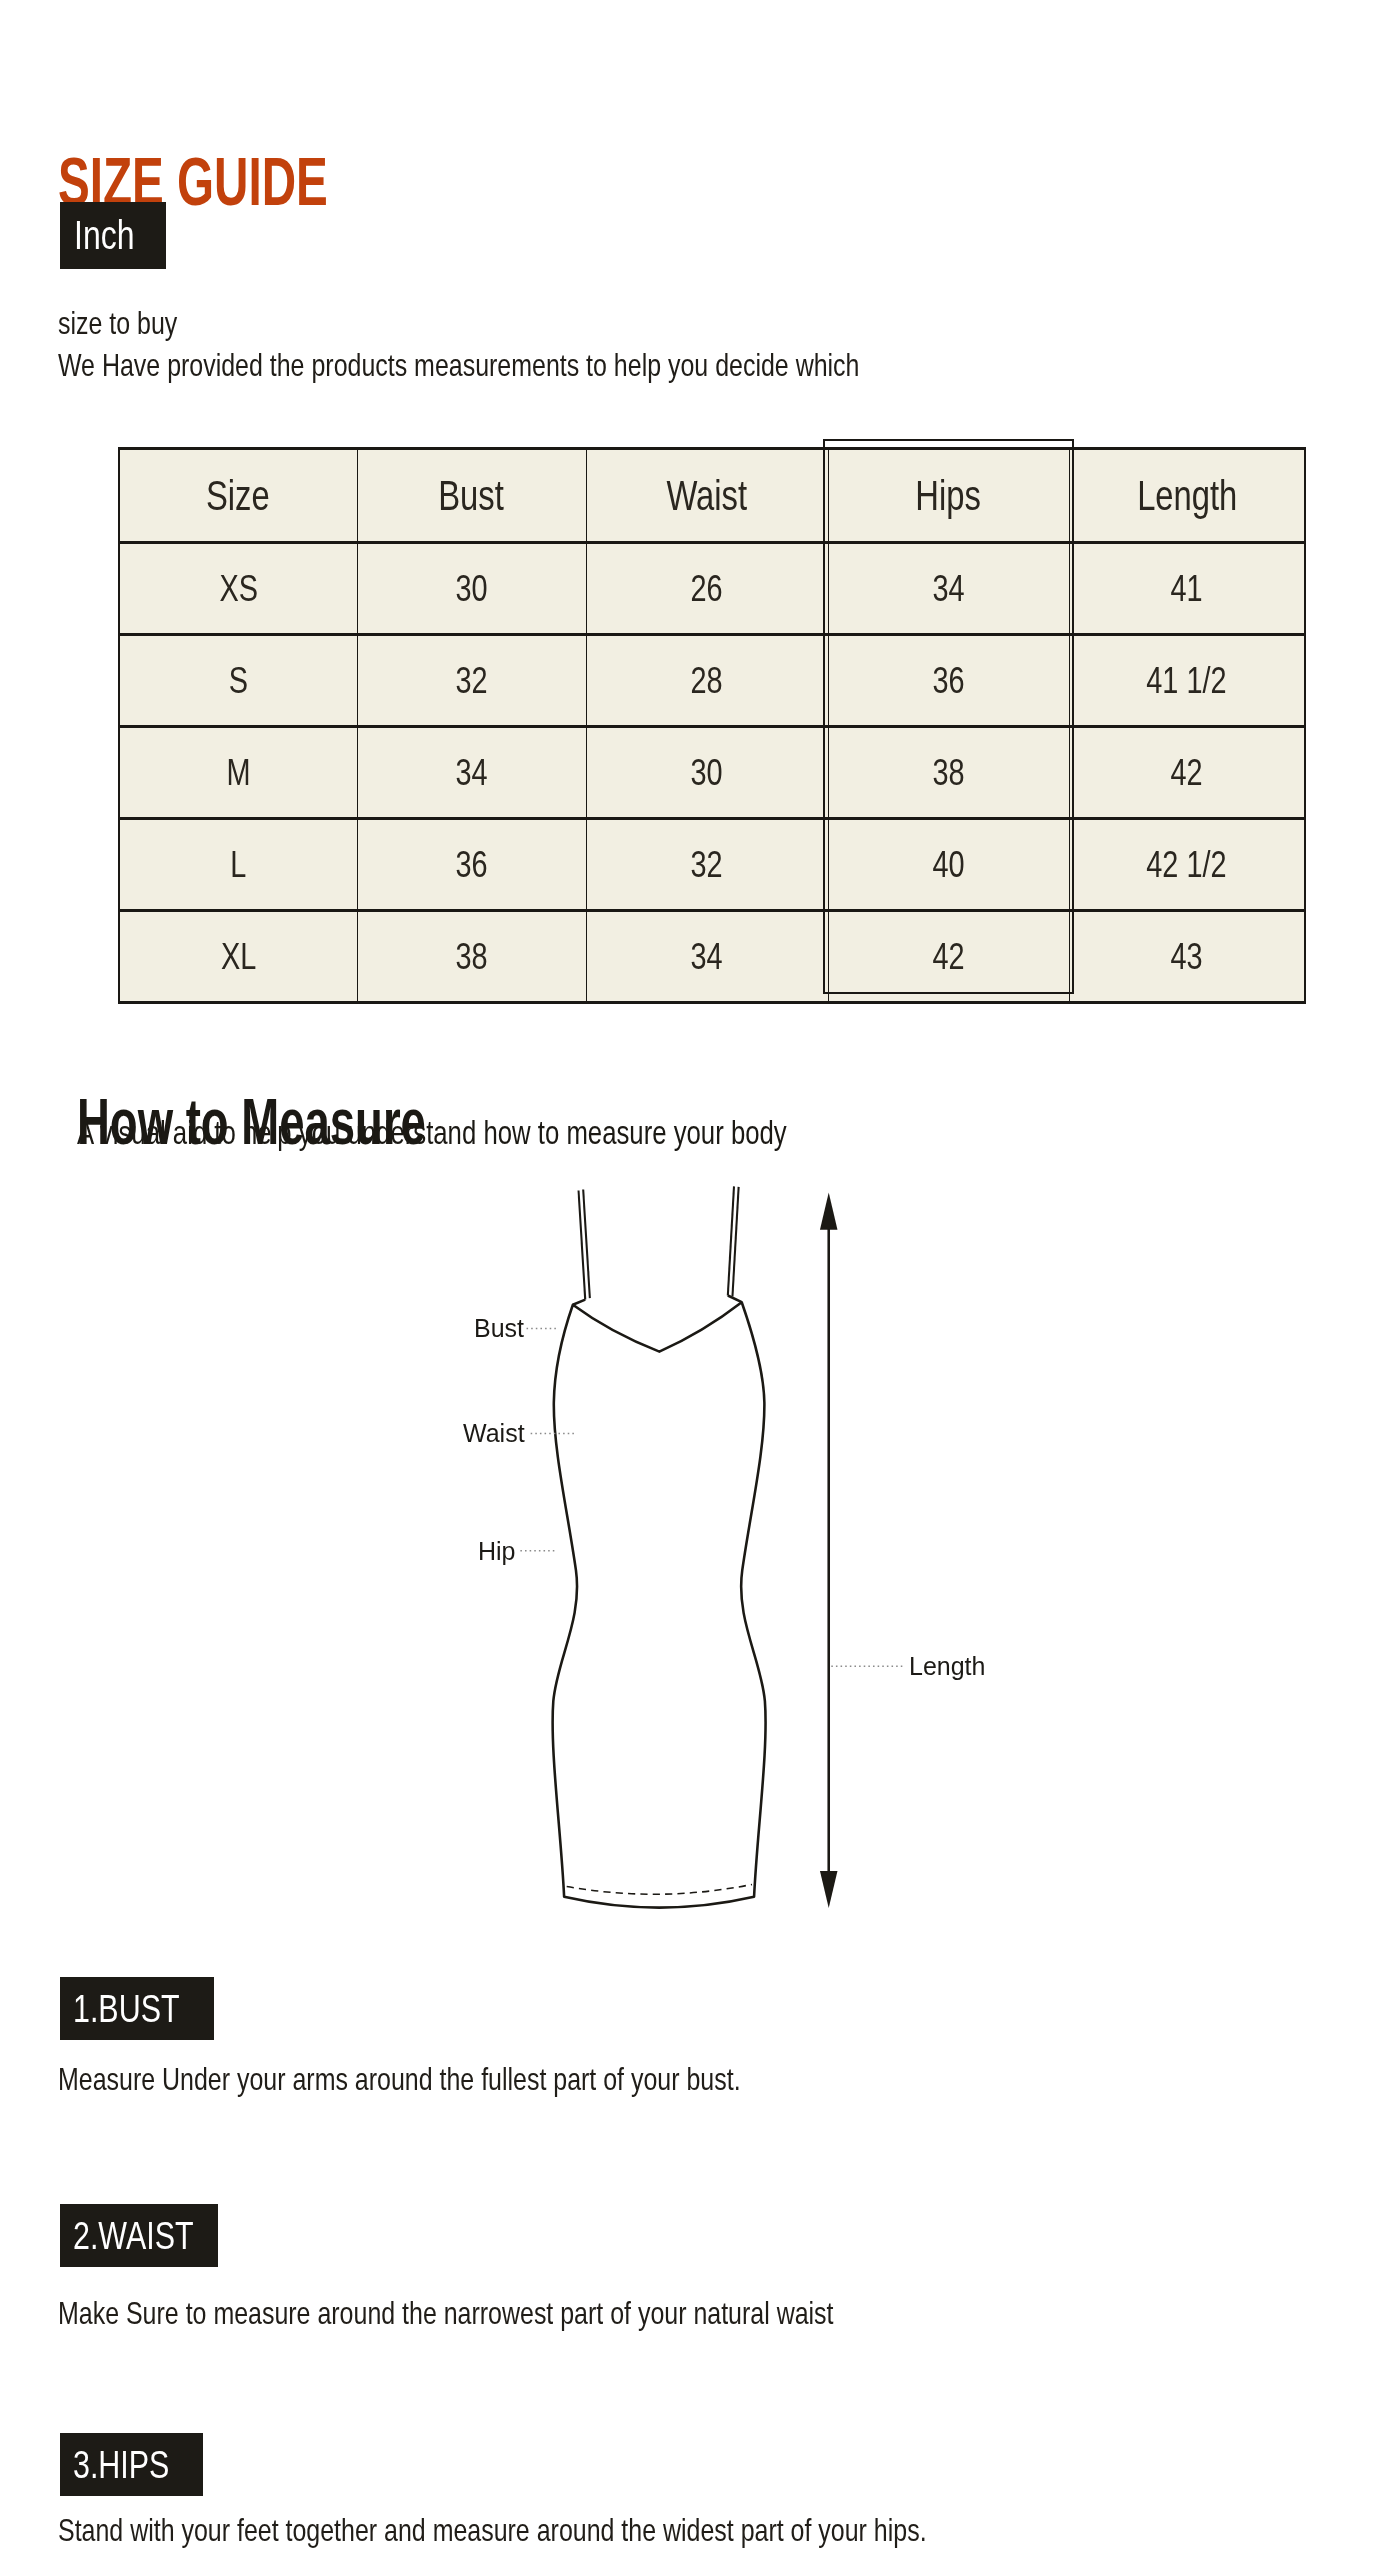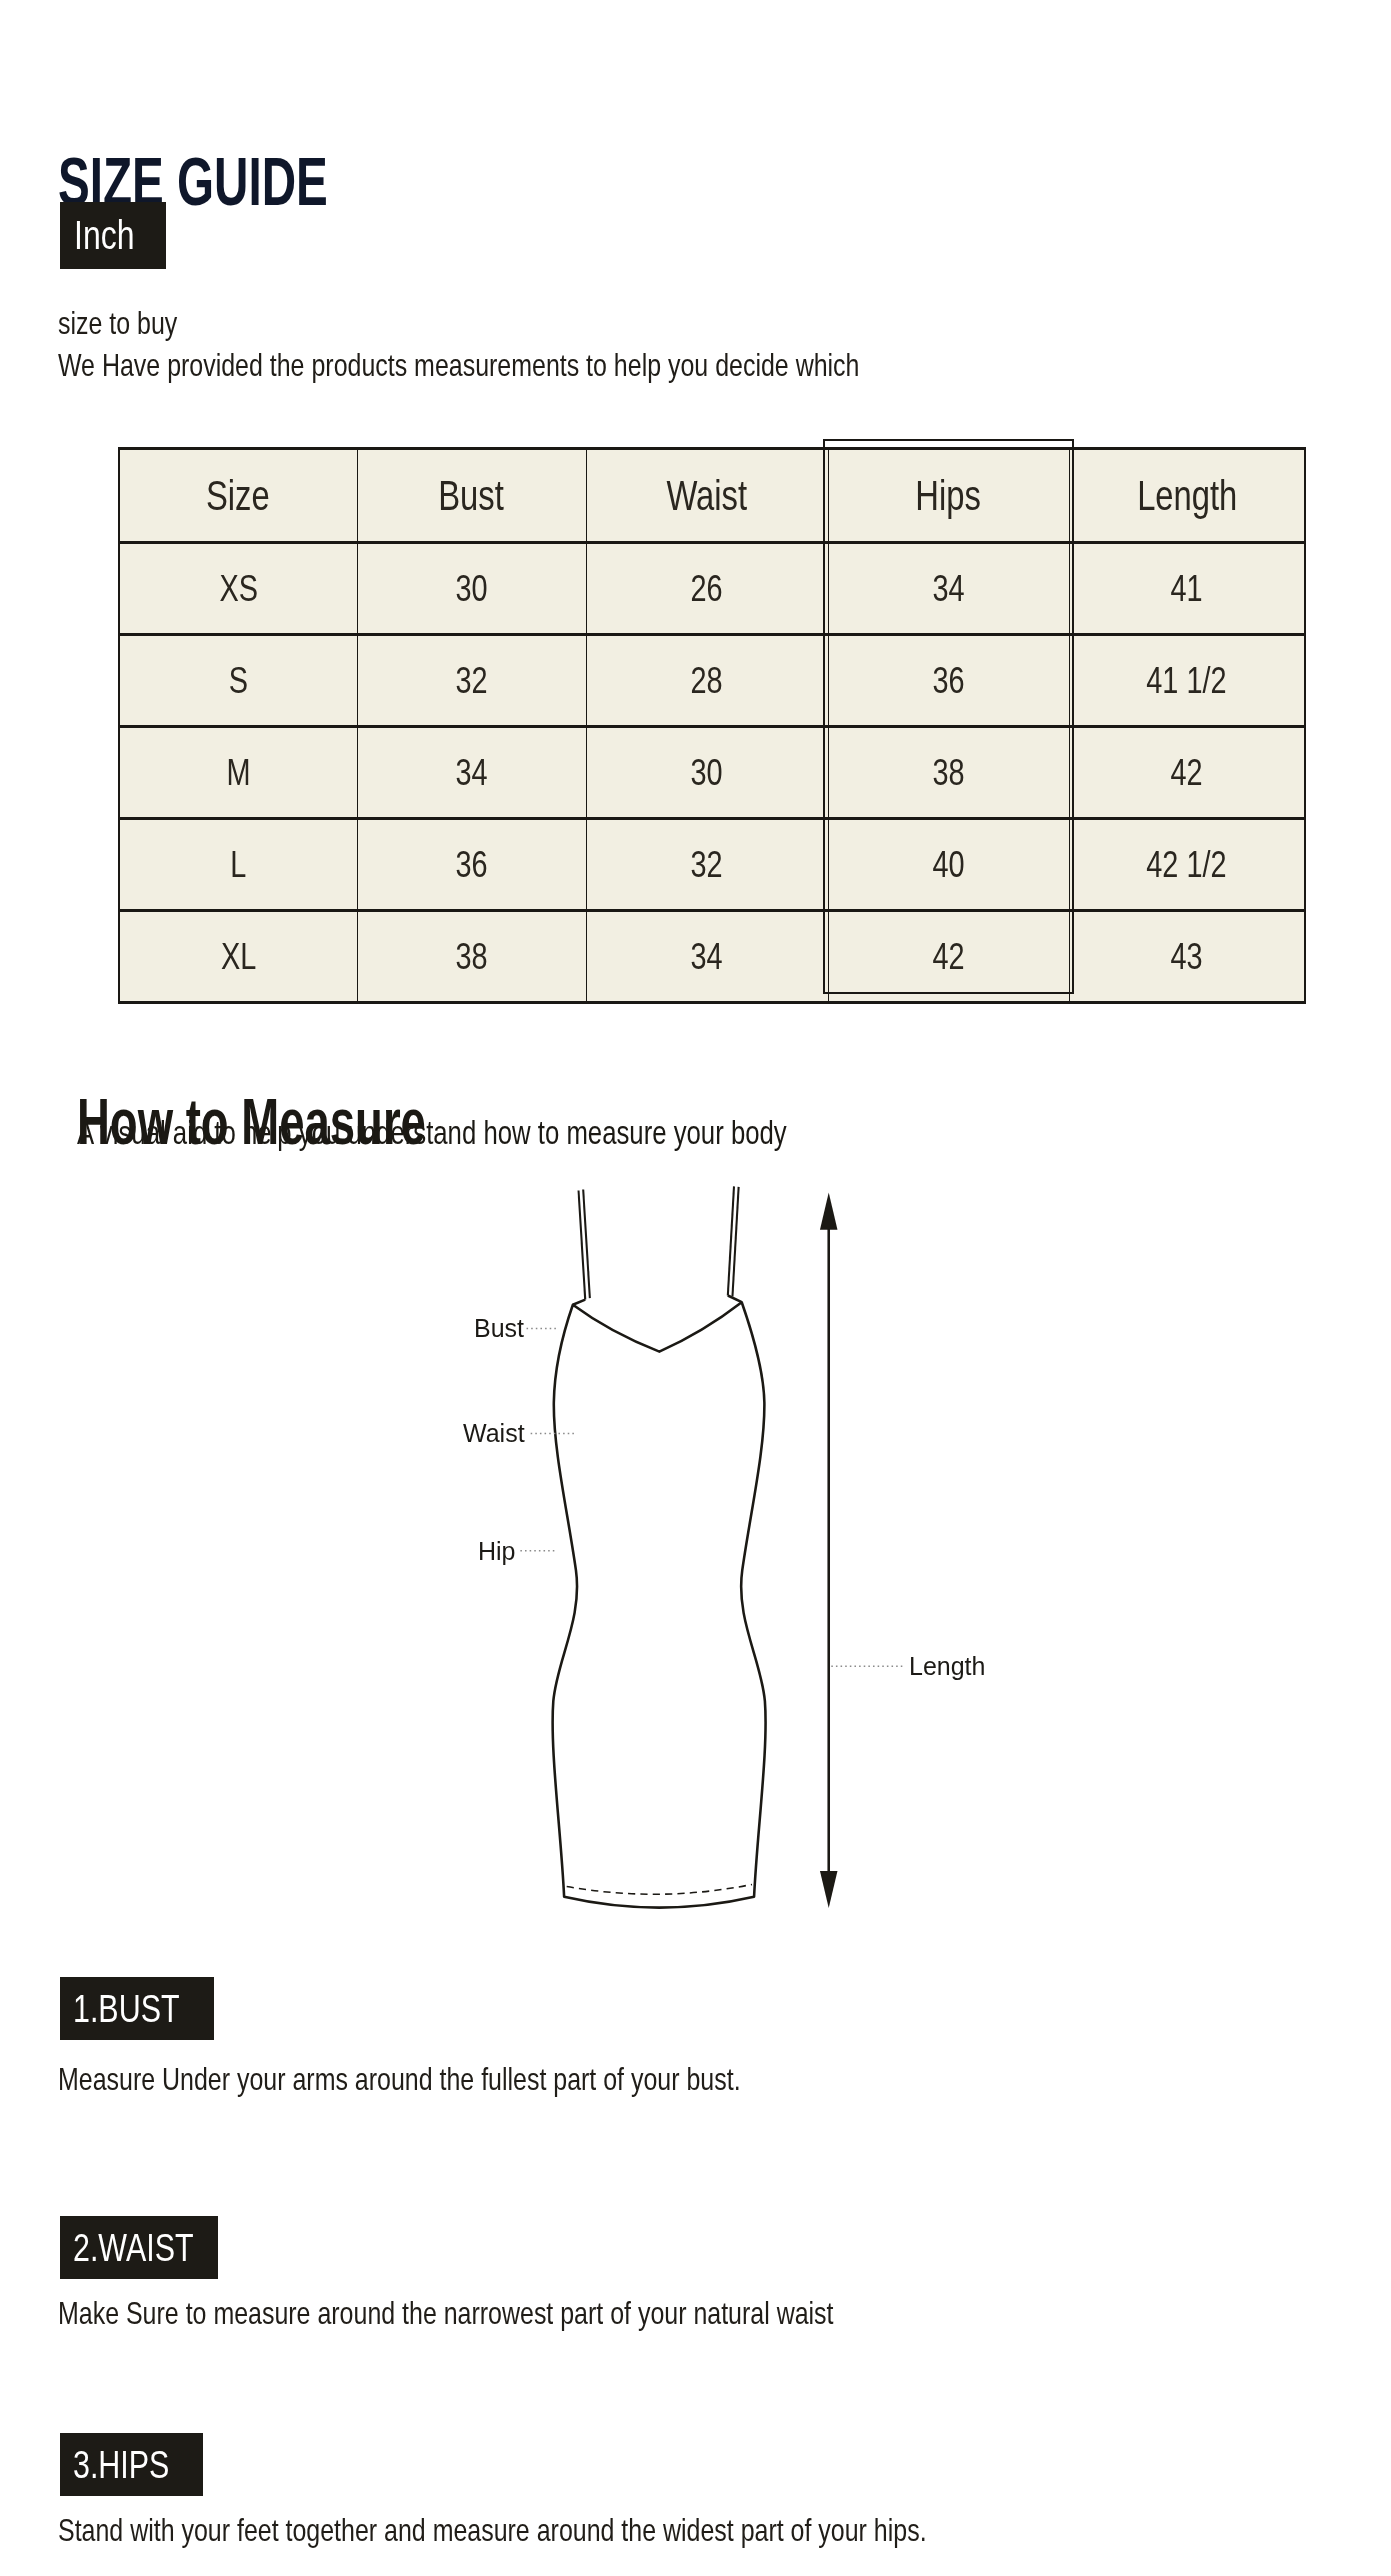--- a/index.html
+++ b/index.html
@@ -7,21 +7,21 @@
     width:1391px;height:2782px;position:relative;background:#ffffff;
     font-family:"Liberation Sans", sans-serif;color:#1c1a16;overflow:hidden;
   }
   .abs{position:absolute;}
   .nowrap{white-space:nowrap;}
   
   .sxL{display:inline-block;transform:scaleX(.78);transform-origin:0 50%;}
   .sxC{display:inline-block;transform:scaleX(.78);transform-origin:50% 50%;}
   .sxT{display:inline-block;transform:scaleX(.70);transform-origin:0 50%;}
 
-  .page-title{left:58px;top:101px;font-size:68px;line-height:1;color:#0f172a;}
+  .page-title{left:58px;top:101px;font-size:68px;line-height:1;color:#c2410c;}
   .unit-badge{left:60px;top:202px;width:106px;height:67px;background:#1d1b16;
     display:flex;align-items:center;justify-content:center;color:#ffffff;font-size:41px;}
   .intro{left:58px;top:302px;font-size:32px;line-height:42px;color:#201d18;}
 
   .table-wrap{left:118px;top:447px;width:1350px;height:536px;}
   table.size{border-collapse:collapse;table-layout:fixed;width:1186px;height:536px;
     border:2.6px solid #1a1814;background:#f2efe2;}
   table.size td,table.size th{
     border-left:1.5px solid #1a1814;border-right:1.5px solid #1a1814;
     border-top:3.1px solid #1a1814;border-bottom:3.1px solid #1a1814;
@@ -162,21 +162,21 @@
   <span class="diag-label" style="left:25px;top:239px;">Waist</span>
   <span class="diag-label" style="left:40px;top:357px;">Hip</span>
   <span class="diag-label" style="left:471px;top:472px;">Length</span>
 </div>
 
 <div class="abs step-badge" style="left:60px;top:1977px;width:154px;">
     <span class="sxL nowrap">1.BUST</span>
   </div>
 <div class="abs step-text" style="left:58px;top:2059px;"><span class="sxL nowrap">Measure Under your arms around the fullest part of your bust.</span></div>
 
-<div class="abs step-badge" style="left:60px;top:2204px;width:158px;margin-top:12px;">
+<div class="abs step-badge" style="left:60px;top:2204px;width:158px;">
     <span class="sxL nowrap">2.WAIST</span>
   </div>
 <div class="abs step-text" style="left:58px;top:2293px;"><span class="sxL nowrap">Make Sure to measure around the narrowest part of your natural waist</span></div>
 
 <div class="abs step-badge" style="left:60px;top:2433px;width:143px;">
     <span class="sxL nowrap">3.HIPS</span>
   </div>
 <div class="abs step-text" style="left:58px;top:2510px;"><span class="sxL nowrap">Stand with your feet together and measure around the widest part of your hips.</span></div>
 
 

